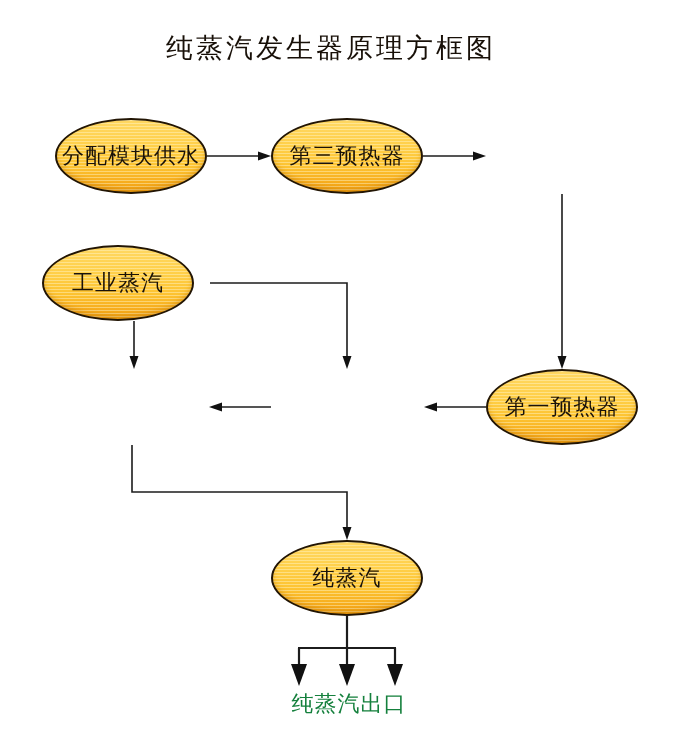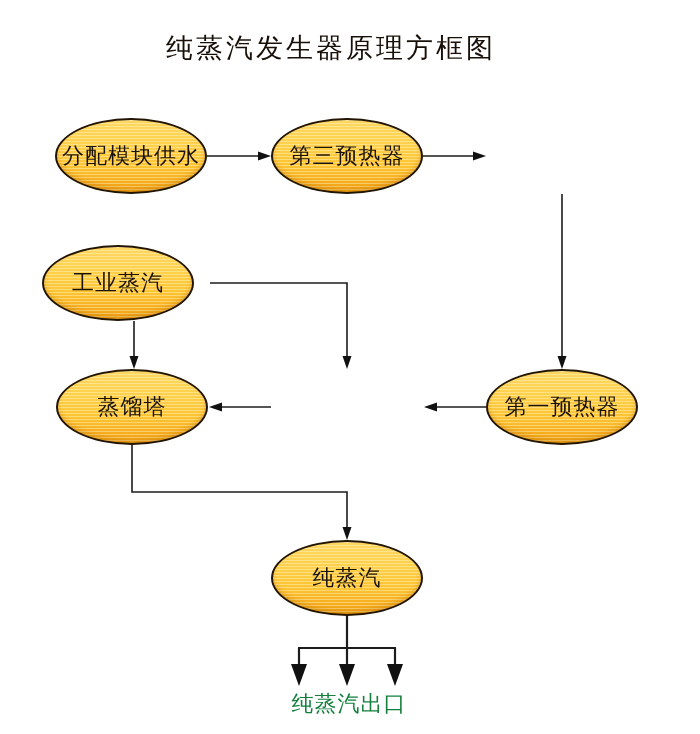--- a/index.html
+++ b/index.html
@@ -161,23 +161,20 @@
 
   <div class="node node-buffer">
     <span>第三预热器</span>
   </div>
 
 
   <div class="node node-industrial">
     <span>工业蒸汽</span>
   </div>
 
-  <div class="node node-distillation">
-    <span>蒸馏塔</span>
-  </div>
 
 
   <div class="node node-preheater2">
     <span>第一预热器</span>
   </div>
 
   <div class="node node-pure">
     <span>纯蒸汽</span>
   </div>
 

